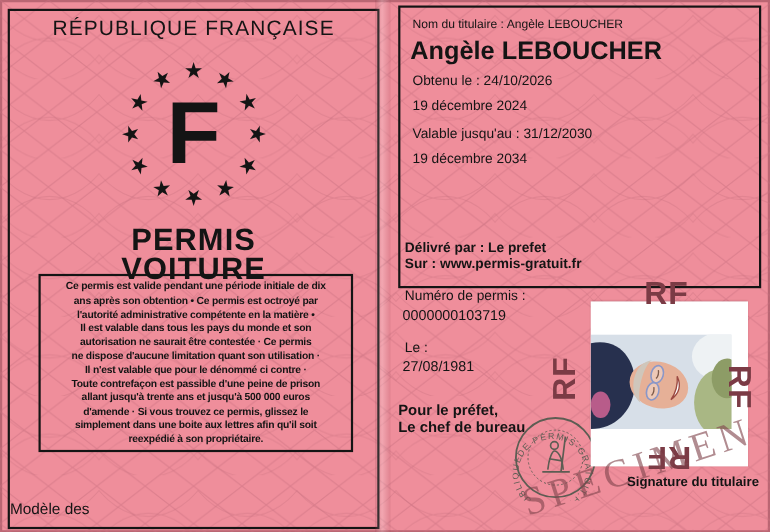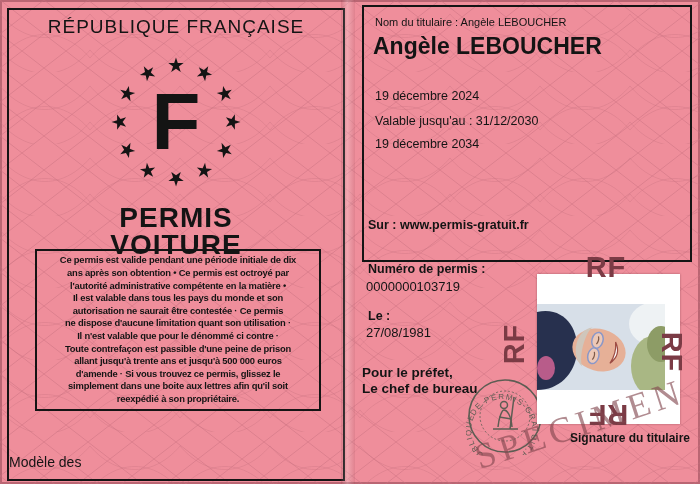--- a/index.html
+++ b/index.html
@@ -38,21 +38,21 @@
   .fold { position:absolute; left:341px; top:0; width:14px; height:484px;
           background: linear-gradient(90deg, rgba(120,40,55,.18), rgba(255,255,255,.22) 45%, rgba(120,40,55,.12)); }
 
   
   .name-box { position:absolute; left:362px; top:5px; width:330px; height:257px;
               border:2px solid var(--ink,#141414); box-sizing:border-box; }
   .holder-label { position:absolute; left:11px; top:9px;  font-size:11px; }
   .holder-name  { position:absolute; left:9px;  top:26px; font-size:23px; font-weight:bold; }
   .nb-line { position:absolute; left:11px; font-size:12.5px; }
   .issued { position:absolute; left:368px; top:218px; font-size:12.5px; font-weight:bold; line-height:15px; }
-  .rp-label { position:absolute; font-size:12.5px; font-weight:bold; }
+  .rp-label { position:absolute; font-size:12.5px; font-weight:normal; }
   .rp-value { position:absolute; font-size:13px; }
   .prefect { position:absolute; left:362px; top:365px; width:124px; text-align:left;
              font-size:13.5px; font-weight:bold; line-height:16px; }
   .stamp { position:absolute; left:466px; top:377px; opacity:.9; }
 
   .photo-frame { position:absolute; left:537px; top:274px; width:143px; height:150px;
                  background: var(--photo_frame,#fff); box-shadow:0 0 2px rgba(60,20,30,.4); }
   .photo { position:absolute; left:0; top:30px; }
 
   .rf { position:absolute; width:44px; height:30px; text-align:center;
@@ -132,26 +132,28 @@
     <div class="model-text">
       <div>Modèle des</div>
     </div>
   </div>
 
   <div class="fold"></div>
 
   <div class="name-box">
     <div class="holder-label">Nom du titulaire : Angèle LEBOUCHER</div>
     <div class="holder-name">Angèle LEBOUCHER</div>
+    <div class="nb-line" style="top:59px">Obtenu le : 24/10/2026</div>
     <div class="nb-line" style="top:82px">19 décembre 2024</div>
     <div class="nb-line" style="top:107px">Valable jusqu'au : 31/12/2030</div>
     <div class="nb-line" style="top:130px">19 décembre 2034</div>
   </div>
 
   <div class="issued">
+    <div>Délivré par : Le prefet</div>
     <div>Sur : www.permis-gratuit.fr</div>
   </div>
 
   <div class="rp-label" style="left:368px; top:262px">Numéro de permis :</div>
   <div class="rp-value" style="left:366px; top:279px">0000000103719</div>
   <div class="rp-label" style="left:368px; top:309px">Le :</div>
   <div class="rp-value" style="left:366px; top:325px">27/08/1981</div>
 
   <div class="prefect">
     <div>Pour le préfet,</div>

